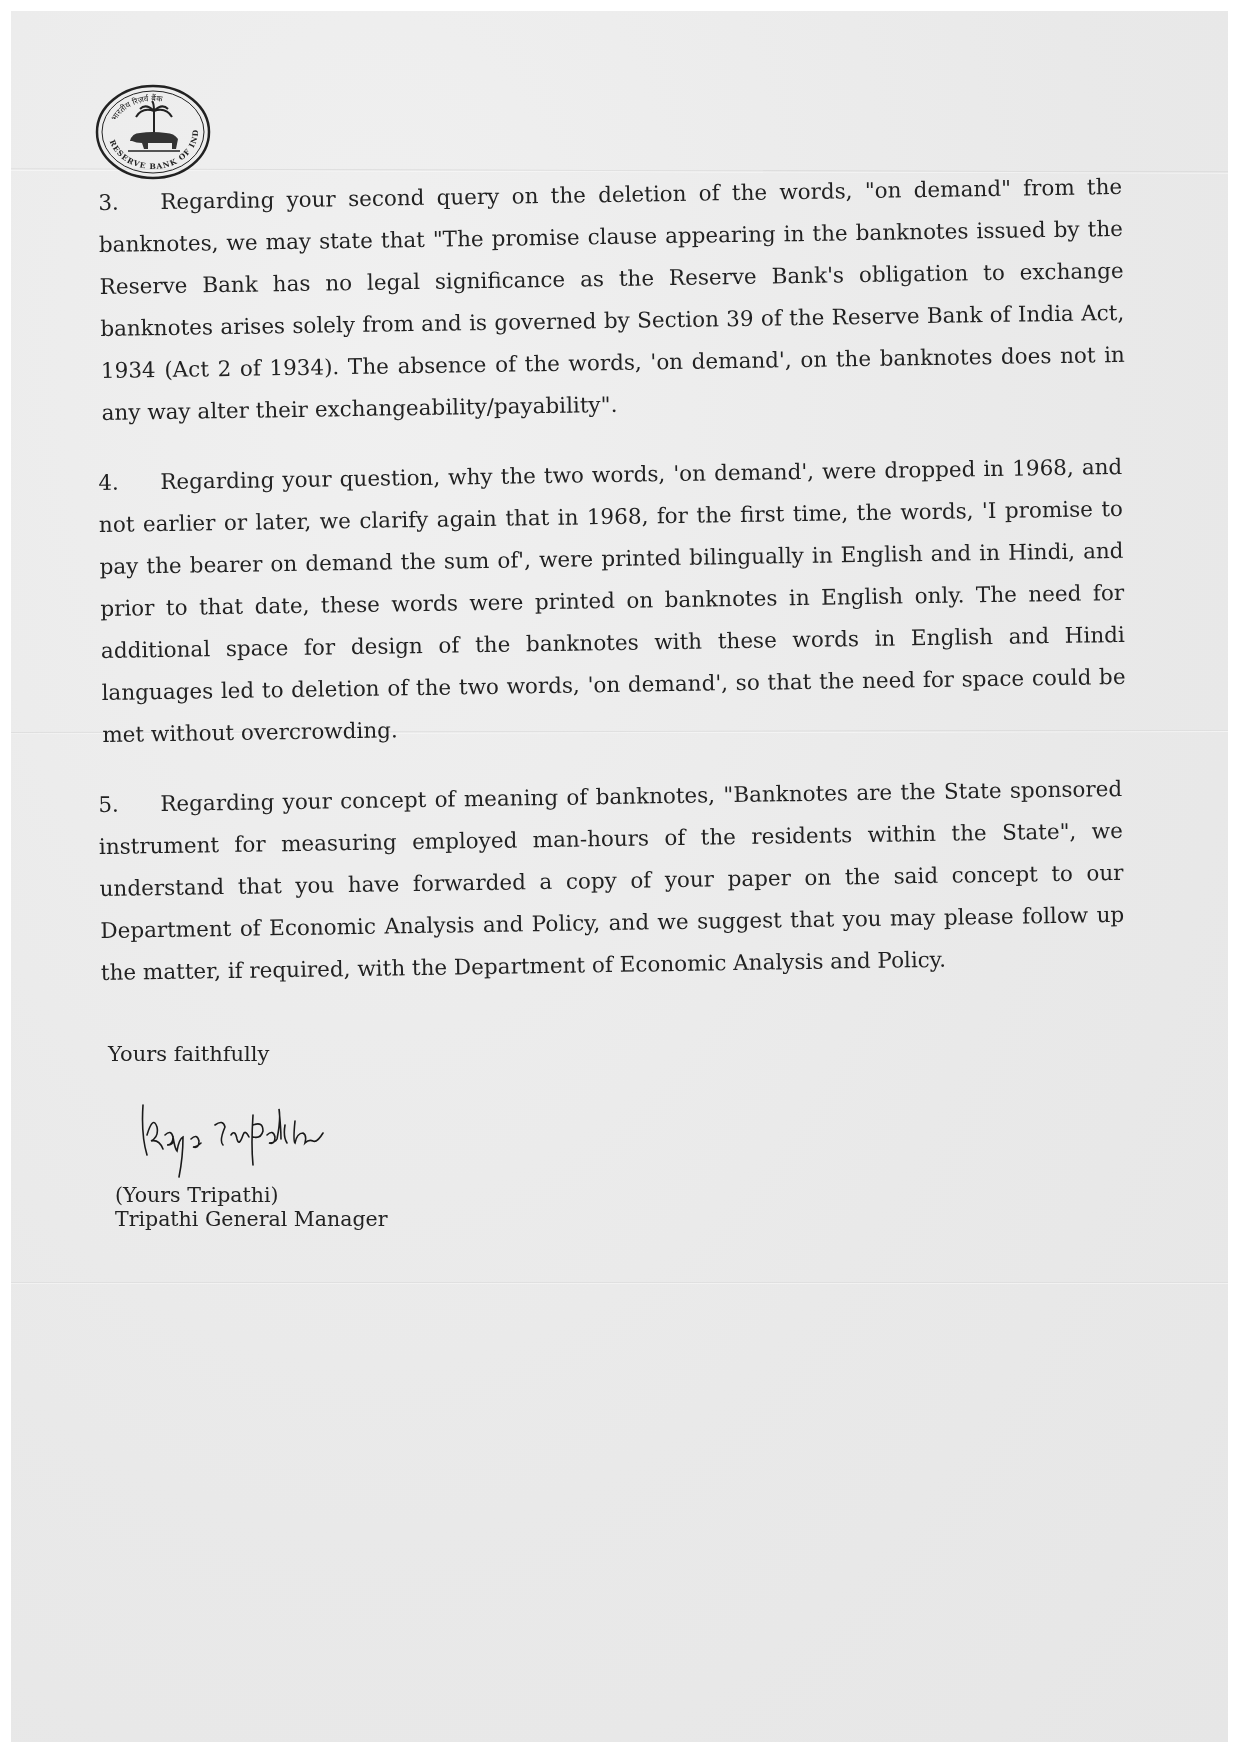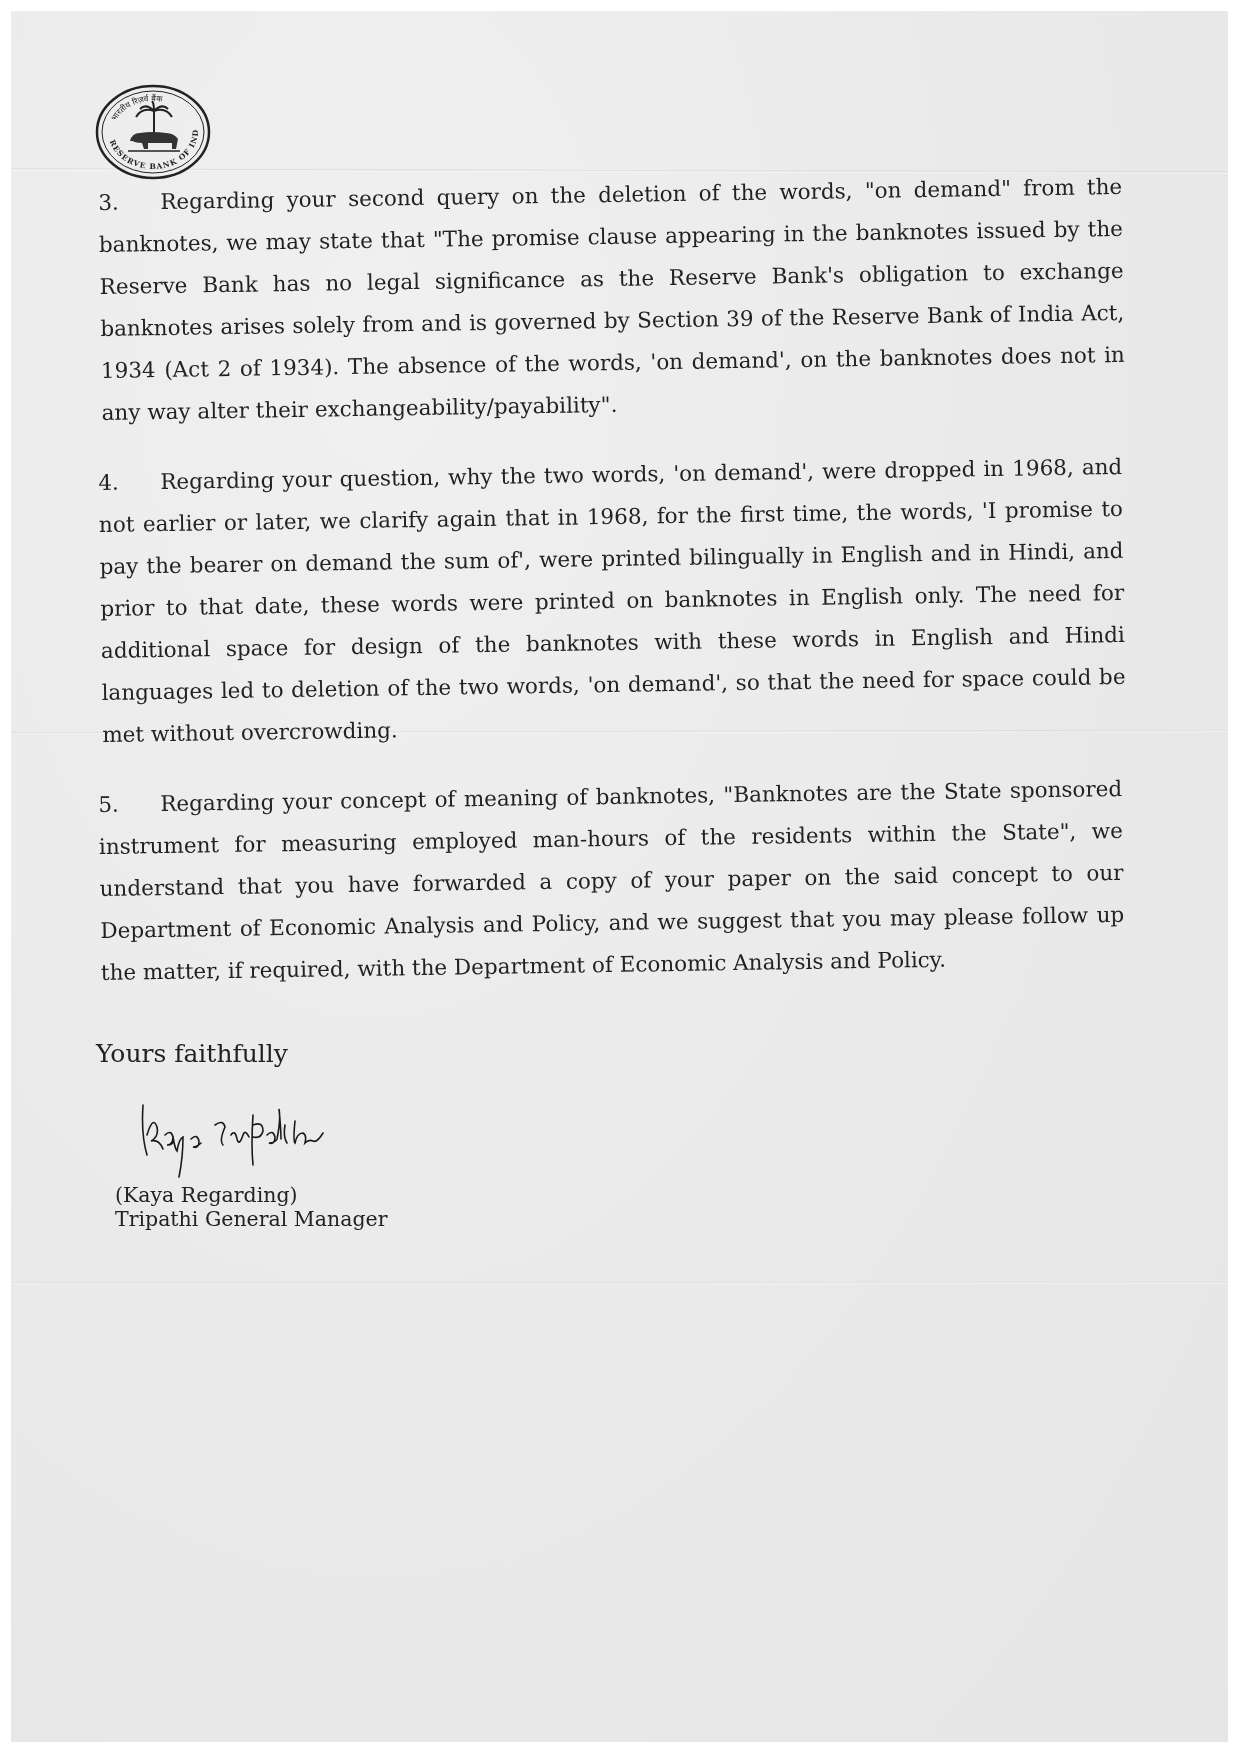--- a/index.html
+++ b/index.html
@@ -25,23 +25,23 @@
       font-family: "DejaVu Serif", "Liberation Serif", serif;
       font-size: 21.5px; line-height: 42px; color: #222;
       text-align: justify;
       transform: rotate(-0.9deg); transform-origin: left top;
     }
     .para .num { display: inline-block; width: 62px; }
     .p3 { top: 182px; }
     .p4 { top: 462px; }
     .p5 { top: 784px; }
     .closing {
-      position: absolute; left: 96px; top: 1040px;
+      position: absolute; left: 108px; top: 1040px;
       font-family: "DejaVu Serif", "Liberation Serif", serif;
-      font-size: 25px; color: #222; line-height: 28px;
+      font-size: 21px; color: #222; line-height: 28px;
     }
     .signature {
       position: absolute; left: 135px; top: 1095px; width: 200px; height: 90px;
     }
     .sig-block {
       position: absolute; left: 115px; top: 1183px;
       font-family: "DejaVu Serif", "Liberation Serif", serif;
       font-size: 20.5px; color: #222; line-height: 24px;
     }
   </style>
@@ -89,15 +89,15 @@
 
 <div class="closing">Yours faithfully</div>
 
 <div class="signature">
   <svg viewBox="0 0 200 90" xmlns="http://www.w3.org/2000/svg">
     <path d="M8 10 q-2 30 4 50 M12 40 q6 -20 10 -8 q2 10 -6 14 q8 -2 12 8 M30 40 q6 -6 8 2 q2 8 -6 8 q6 0 6 -8 q2 12 4 14 q2 -12 6 -14 q0 20 -4 40 M56 44 q6 -6 8 2 q0 8 -6 6 q4 0 8 -4 M80 30 q8 -6 10 2 q-6 14 -2 18 M96 40 q4 -6 6 4 q2 8 6 -4 q2 -6 6 2 M118 20 q-2 30 0 50 M118 30 q10 -4 10 6 q-2 8 -10 6 M132 40 q6 -6 8 2 q0 8 -6 6 q6 0 8 -4 q4 -20 2 -30 q2 20 2 30 M150 30 q-2 12 2 18 M160 26 q-2 20 0 22 q2 -10 8 -10 q4 2 2 10 q4 -4 8 -2 q4 2 10 -8" stroke="#1a1a1a" stroke-width="1.6" fill="none" stroke-linecap="round"></path>
   </svg>
 </div>
 
 <div class="sig-block">
-  <div>(Kaya Regarding)</div>
+  <div>(Yours Tripathi)</div>
   <div>Tripathi General Manager</div>
 </div>
 
 </body></html>

